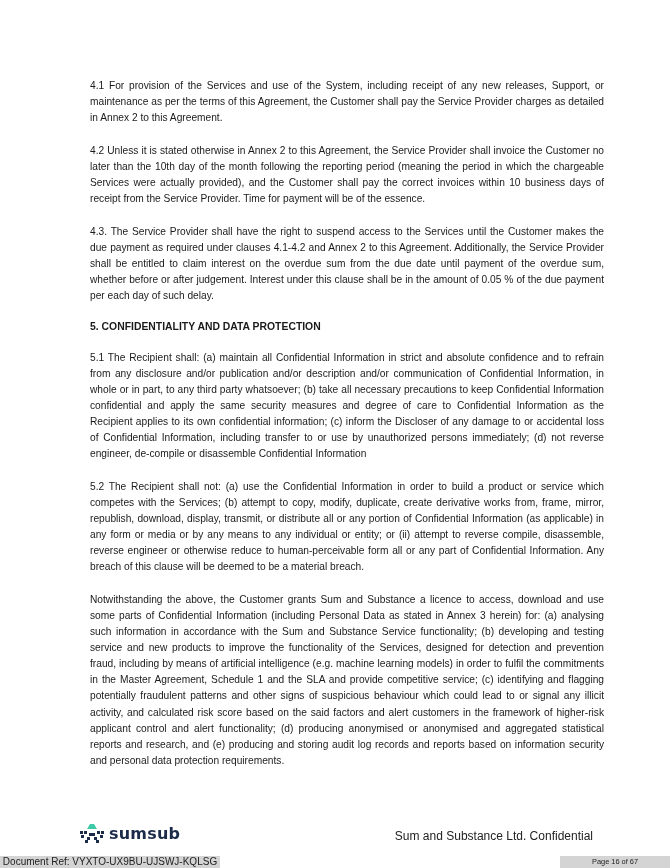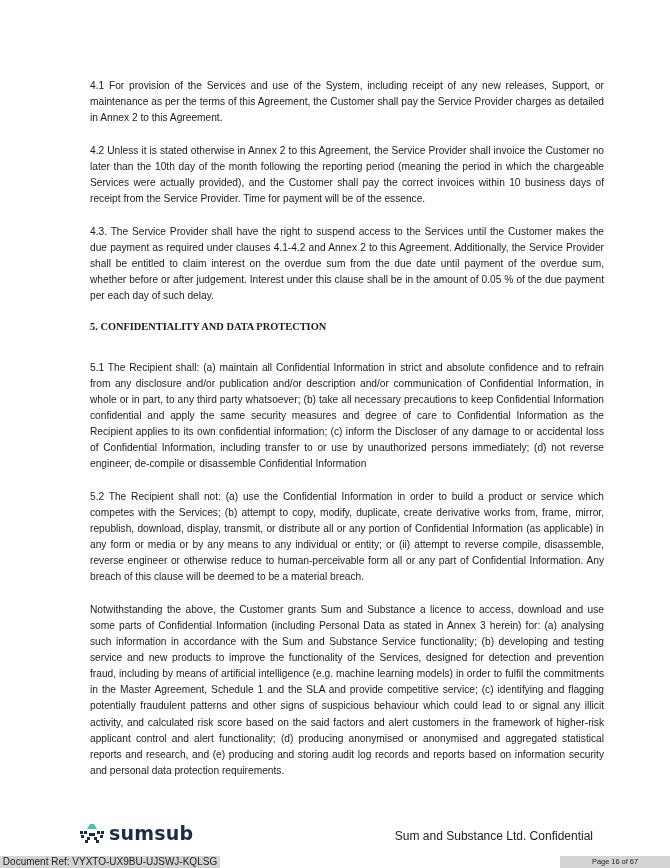--- a/index.html
+++ b/index.html
@@ -24,38 +24,37 @@
     .para {
       font-size: 10.2px;
       line-height: 16.1px;
       text-align: justify;
       margin: 0 0 16.5px 0;
     }
     .heading {
       font-size: 10.4px;
       font-weight: bold;
       line-height: 16px;
-      margin: -2px 0 25px 0;
-      font-family: Liberation Serif, serif;
+      margin: -2px 0 15px 0;
     }
     .footer-logo {
       position: absolute;
       left: 79px;
       top: 822px;
       display: flex;
       align-items: center;
     }
     .logo-mark {
       width: 26px;
       height: 22px;
       margin-right: 4px;
     }
     .logo-text {
       font-family: "DejaVu Sans", sans-serif;
-      font-size: 19px;
+      font-size: 16px;
       font-weight: bold;
       color: #1d2b4a;
       letter-spacing: 0.2px;
     }
     .footer-conf {
       position: absolute;
       right: 77px;
       top: 829px;
       font-size: 12px;
       color: #222;

